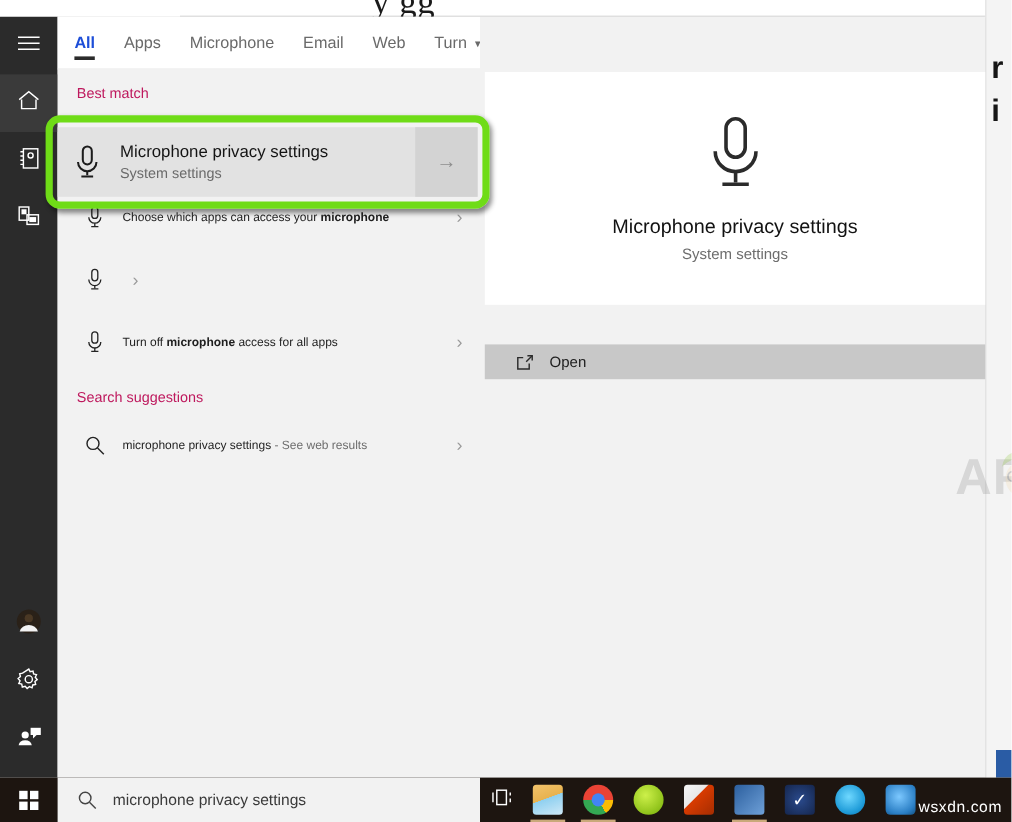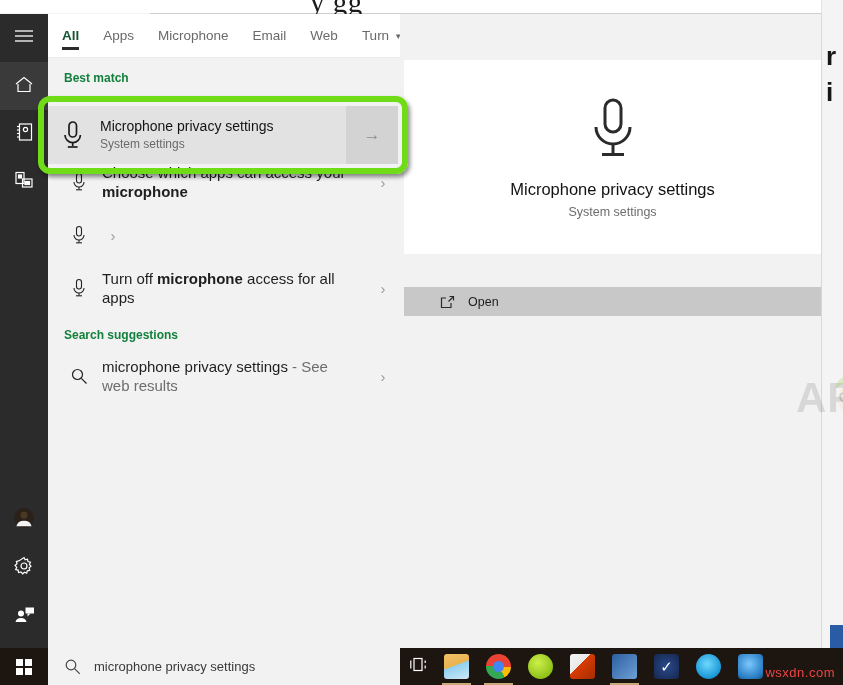--- a/index.html
+++ b/index.html
@@ -71,43 +71,43 @@
   .tabs {
     height: 44px; background: #ffffff;
     display: flex; align-items: center; padding-left: 14px;
     border-bottom: 1px solid #ececec;
   }
   .tab {
     position: relative; font-size: 13.5px; color: #6a6a6a;
     padding: 0 0 0 0; margin-right: 24px; height: 44px;
     display: flex; align-items: center; white-space: nowrap;
   }
-  .tab.active { color: #14532d; font-weight: bold; text-align: right; }
+  .tab.active { color: #1d4ed8; font-weight: bold; text-align: right; }
   .tab.active::after {
     content: ""; position: absolute; left: 0; right: 0; bottom: 8px;
     height: 3px; background: #2b2b2b;
   }
   .tab .caret { margin-left: 5px; font-size: 8px; position: relative; top: 1px; }
 
   .section-head {
-    font-size: 12px; font-weight: bold; color: #15803d;
+    font-size: 12px; font-weight: normal; color: #be185d;
     padding: 13px 0 7px 16px;
   }
 
   .res-row {
     display: flex; align-items: center;
     padding: 0 0 0 14px; min-height: 52px; position: relative;
   }
   .res-row .ico {
     width: 34px; min-width: 34px; display: flex; align-items: center; justify-content: center;
     color: #232323;
   }
   .res-row .txt {
     flex: 1; padding: 8px 8px 8px 6px;
-    font-size: 15px; color: #1f1f1f; line-height: 19px;
+    font-size: 10px; color: #1f1f1f; line-height: 19px;
   }
   .res-row .txt b { font-weight: bold; }
   .res-row .chev { width: 34px; min-width: 34px; text-align: center; color: #9a9a9a; font-size: 15px; }
 
   .suggest .txt .muted { color: #6d6d6d; }
   .green-ring {
     position: absolute; left: 38px; top: 82px; width: 370px; height: 78px;
     border: 6px solid #6fdc17; border-radius: 12px;
     box-shadow: 2px 3px 4px rgba(0,0,0,.45);
     pointer-events: none; z-index: 6;
@@ -137,21 +137,21 @@
   .preview-card {
     position: absolute; left: 4px; top: 46px; width: 417px; height: 194px;
     background: #ffffff;
     display: flex; flex-direction: column; align-items: center; justify-content: center;
   }
   .preview-icon { color: #2b2b2b; margin-bottom: 14px; }
   .preview-title { font-size: 16.5px; color: #121212; }
   .preview-sub { font-size: 12.5px; color: #6d6d6d; margin-top: 6px; }
   .open-row {
     position: absolute; left: 4px; top: 273px; width: 417px; height: 29px;
-    background: #c8c8c8; display: flex; align-items: center; padding-left: 36px;
+    background: #c8c8c8; display: flex; align-items: center; padding-left: 26px;
   }
   .open-row .oi { color: #2b2b2b; margin-right: 13px; display: flex; }
   .open-row .ol { font-size: 12.5px; color: #1d1d1d; }
 
   
   .watermark {
     position: absolute; left: 396px; top: 360px;
     font-size: 42px; font-weight: bold; letter-spacing: 1px;
     color: rgba(120,120,120,.22); user-select: none;
   }
@@ -197,21 +197,21 @@
   .tbi-green { border-radius: 50%; background: radial-gradient(circle at 40% 35%, #cdf04a, #8fc21a 70%, #6ea00e); }
   .tbi-office { background: linear-gradient(135deg,#f6f6f6 0%,#e8e8e8 40%,#d83b01 41%,#a52d01 100%); }
   .tbi-store { background: linear-gradient(135deg,#2c5f9e,#6ea0d8); }
   .tbi-todo { background: radial-gradient(circle at 50% 50%, #2a4a8c, #15264d); }
   .tbi-todo::after { content:"✓"; position:absolute; inset:0; color:#fff; font-size:15px; display:flex; align-items:center; justify-content:center; bottom:auto; height:25px; background:none; }
   .tbi-blue { border-radius: 50%; background: radial-gradient(circle at 45% 40%, #6fd8ff, #1e9bd8 65%, #0d6ea8); }
   .tbi-blue2 { border-radius: 4px; background: radial-gradient(circle at 45% 40%, #7cc8ff, #2a7ec4 70%, #14507e); }
 
   .tb-watermark {
     position: absolute; right: 8px; bottom: 5px;
-    font-size: 13px; color: #ef4444; letter-spacing: .5px; text-align: center;
+    font-size: 13px; color: #ffffff; letter-spacing: .5px; text-align: center;
   }
 </style>
 </head>
 <body>
 
 <div id="root">
 
   <div class="bg-page">
     <div class="bg-topline"></div>
     <div class="bg-cut-text">y gg</div>

